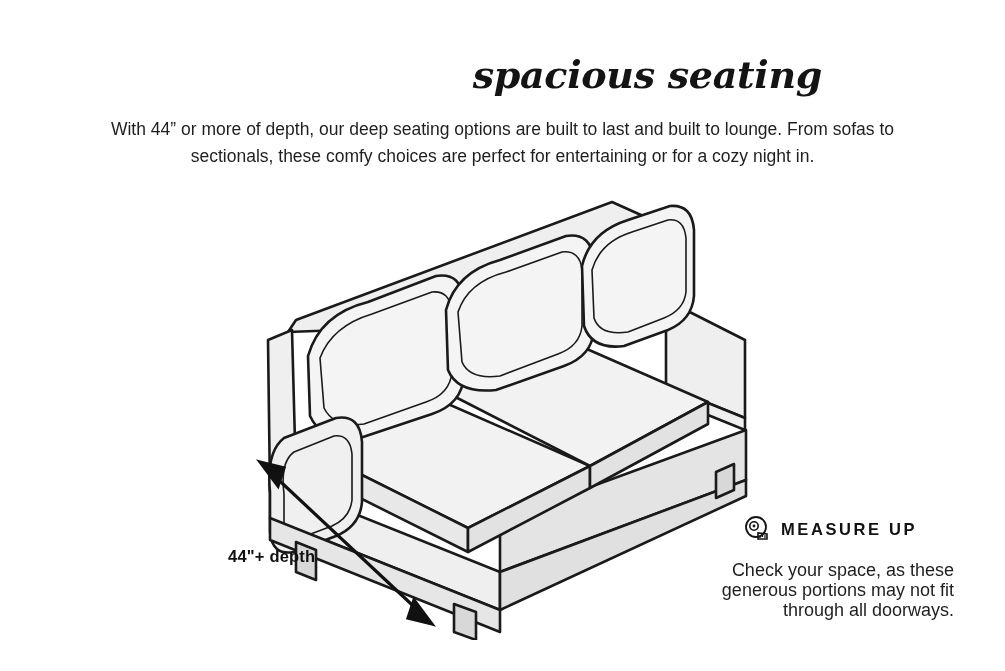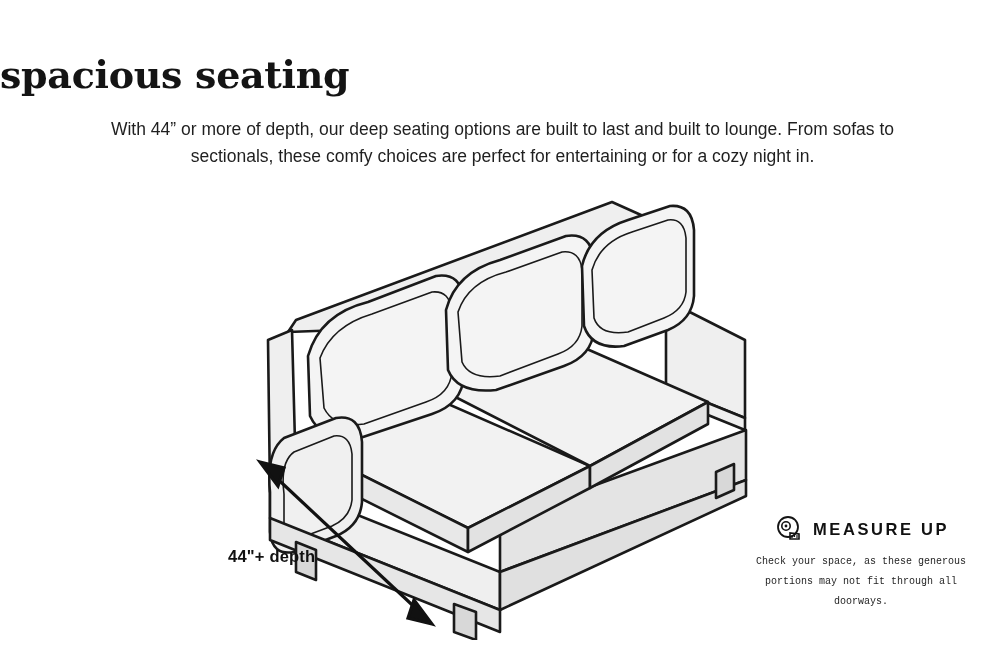--- a/index.html
+++ b/index.html
@@ -20,26 +20,27 @@
     position: absolute;
     inset: 0;
     background: #ffffff;
   }
 
   .headline {
     position: absolute;
     top: 52px;
     left: 0;
     width: 822px;
-    text-align: left;
+    text-align: right;
     font-family: "DejaVu Serif", serif;
     font-weight: bold;
     font-size: 38px;
     letter-spacing: -0.3px;
     color: #141414;
+    font-style: italic;
   }
 
   .subcopy {
     position: absolute;
     top: 116px;
     left: 80px;
     width: 845px;
     text-align: center;
     font-size: 17.5px;
     line-height: 27px;
@@ -64,49 +65,48 @@
     left: 228px;
     top: 547px;
     font-size: 16.5px;
     font-weight: bold;
     color: #111111;
     letter-spacing: 0.2px;
   }
 
   .measure-block {
     position: absolute;
-    left: 736px;
+    left: 704px;
     top: 512px;
     width: 250px;
-    text-align: center;
+    text-align: right;
   }
   .measure-head {
     display: flex;
     align-items: center;
     justify-content: center;
     gap: 10px;
     height: 34px;
   }
   .measure-icon {
     width: 30px;
     height: 30px;
     flex: 0 0 30px;
   }
   .measure-title {
     font-size: 16.5px;
     font-weight: bold;
     letter-spacing: 2.6px;
     color: #111111;
   }
   .measure-body {
-    margin-top: 6px;
-    font-size: 10px;
+    margin-top: 14px;
+    font-size: 18px;
     line-height: 20px;
     color: #1f1f1f;
-    font-family: Liberation Mono, monospace;
   }
 </style>
 </head>
 <body>
 
 <div id="page">
 
   <div class="headline">spacious seating</div>
 
   <div class="subcopy">With 44” or more of depth, our deep seating options are built to last and built to lounge. From sofas to sectionals, these comfy choices are perfect for entertaining or for a cozy night in.</div>

